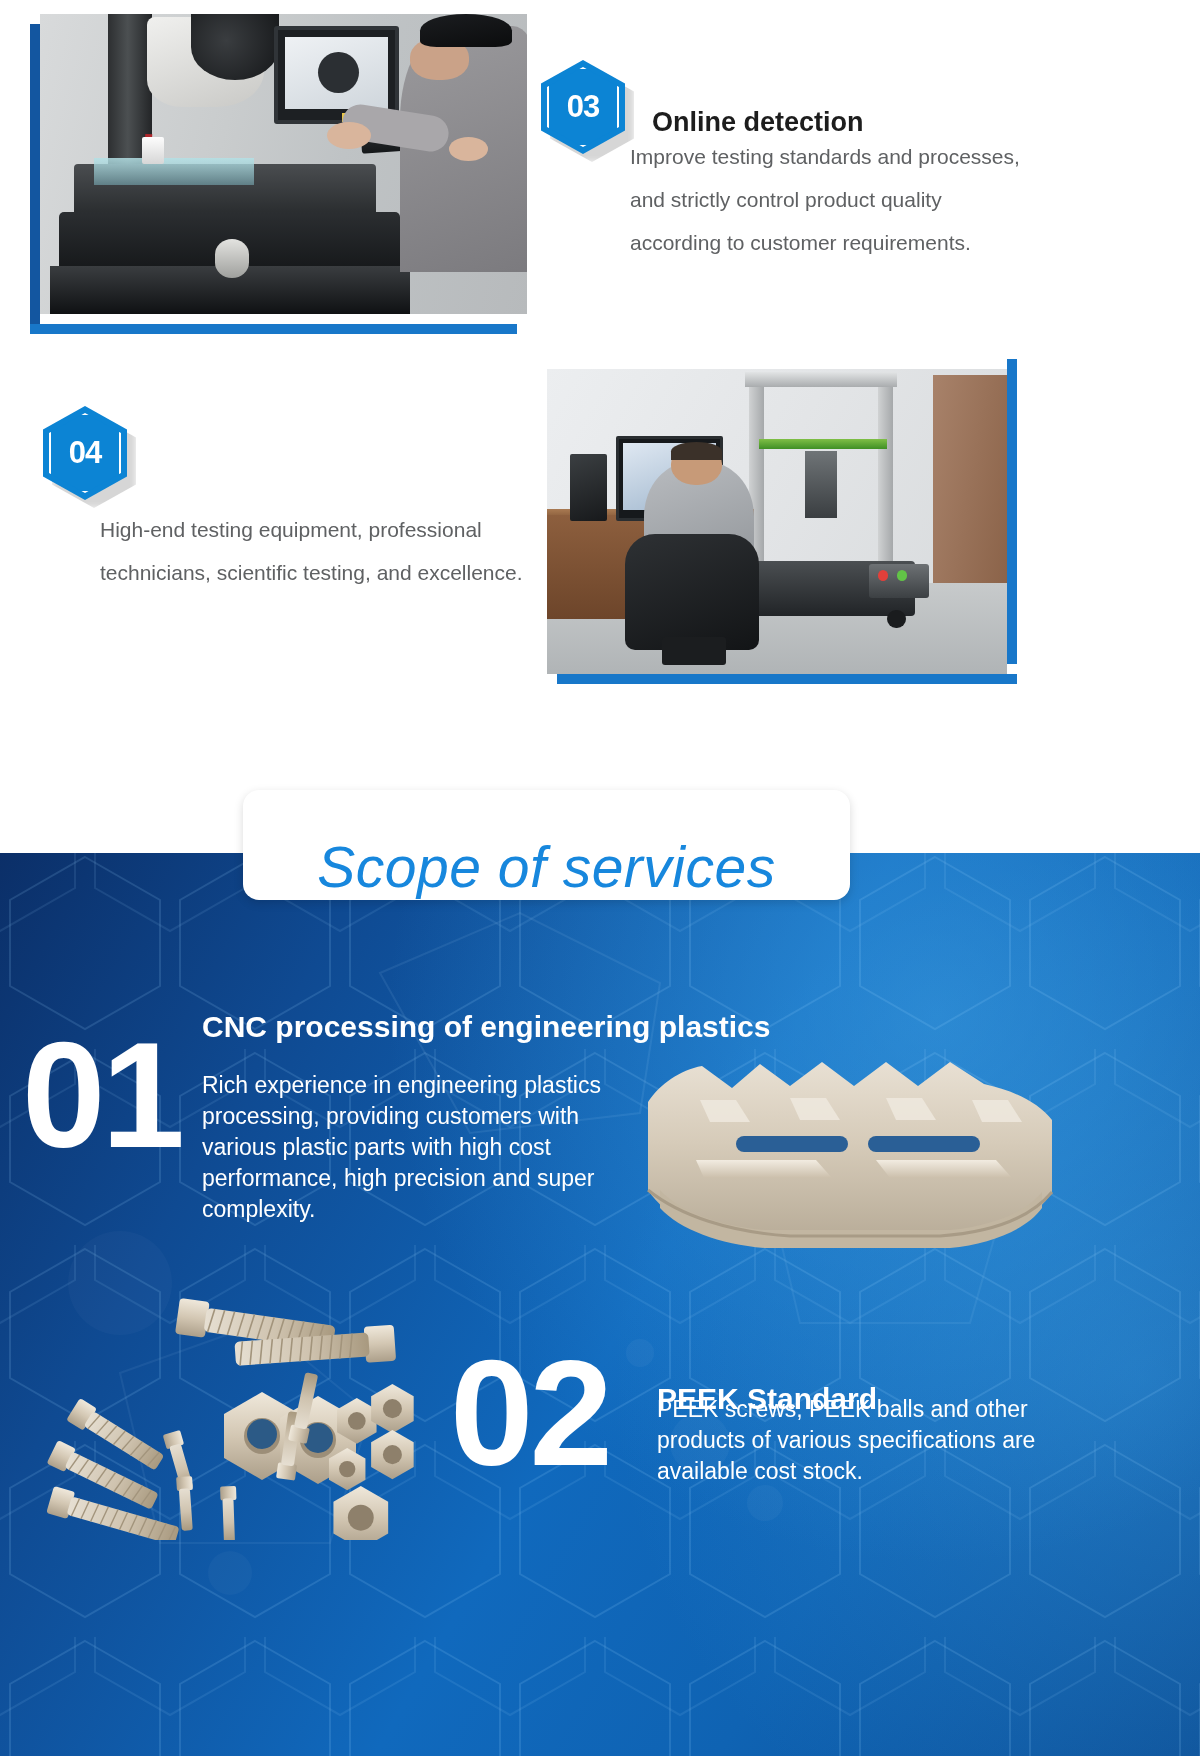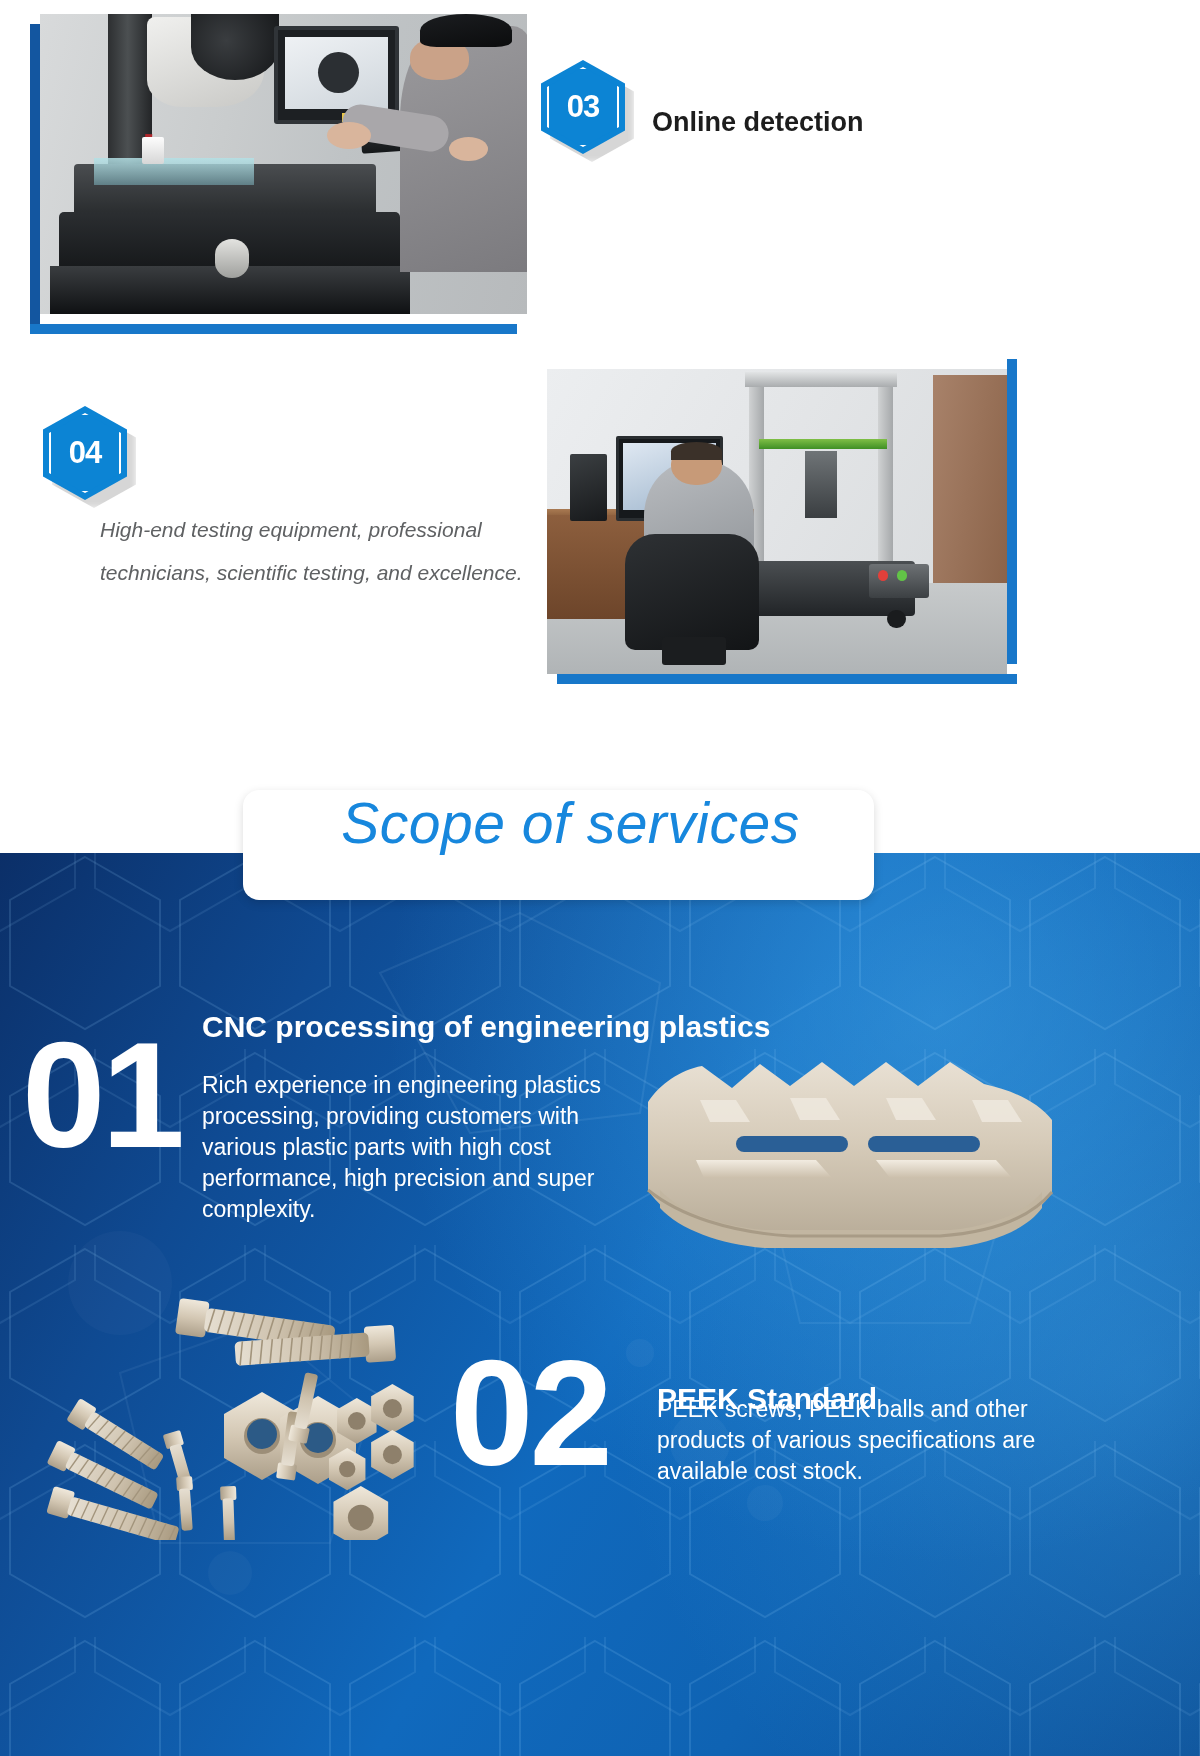--- a/index.html
+++ b/index.html
@@ -156,40 +156,39 @@
   .block-body{
     position:absolute;color:#5f6163;font-size:21px;line-height:43px;
   }
 
   #badge3{left:541px;top:60px;}
   #title3{left:652px;top:79px;width:420px;margin-top:22px;}
   #body3{left:630px;top:135px;width:400px;}
 
   #badge4{left:43px;top:406px;}
   #title4{left:140px;top:405px;width:400px;}
-  #body4{left:100px;top:508px;width:440px;font-style:italic;}
+  #body4{left:100px;top:508px;width:440px;}
 
   
   .blue-section{
     position:absolute;left:0;top:853px;width:1200px;height:903px;
     background:
       radial-gradient(circle at 78% 18%, rgba(70,170,235,.48) 0%, rgba(70,170,235,0) 46%),
       radial-gradient(circle at 95% 58%, rgba(60,160,230,.40) 0%, rgba(60,160,230,0) 42%),
       linear-gradient(120deg,#0b2f68 0%,#0f4a92 22%,#1069bd 52%,#0f63b3 72%,#0c4f96 100%);
     overflow:hidden;
   }
   .hex-bg{position:absolute;left:0;top:0;width:1200px;height:903px;opacity:.50;}
 
   
   .scope-card{
     position:absolute;left:243px;top:790px;width:607px;height:110px;
     background:#ffffff;border-radius:16px;
-    display:flex;align-items:flex-start;justify-content:center;
+    display:flex;align-items:flex-end;justify-content:center;
     box-shadow:0 3px 10px rgba(0,0,0,.15);
-    padding-left:24px;
   }
   .scope-card .scope-text{
     color:#1787dd;font-size:57px;font-style:italic;font-weight:normal;
     letter-spacing:.5px;
   }
 
   
   .big-num{
     position:absolute;color:#ffffff;font-weight:bold;
     font-size:150px;line-height:150px;letter-spacing:-4px;
@@ -252,20 +251,21 @@
     </div>
   </div>
 
   <div class="hex-badge" id="badge3">
     <div class="hex-shadow"></div>
     <div class="hex-outer"></div>
     <div class="hex-inner"></div>
     <div class="hex-num">03</div>
   </div>
   <div class="block-title" id="title3">Online detection</div>
+  <div class="block-body" id="body3">Improve testing standards and processes, and strictly control product quality according to customer requirements.</div>
 
   <div class="hex-badge" id="badge4">
     <div class="hex-shadow"></div>
     <div class="hex-outer"></div>
     <div class="hex-inner"></div>
     <div class="hex-num">04</div>
   </div>
   <div class="block-body" id="body4">High-end testing equipment, professional technicians, scientific testing, and excellence.</div>
 
   <div class="photo-wrap" id="photo2">

